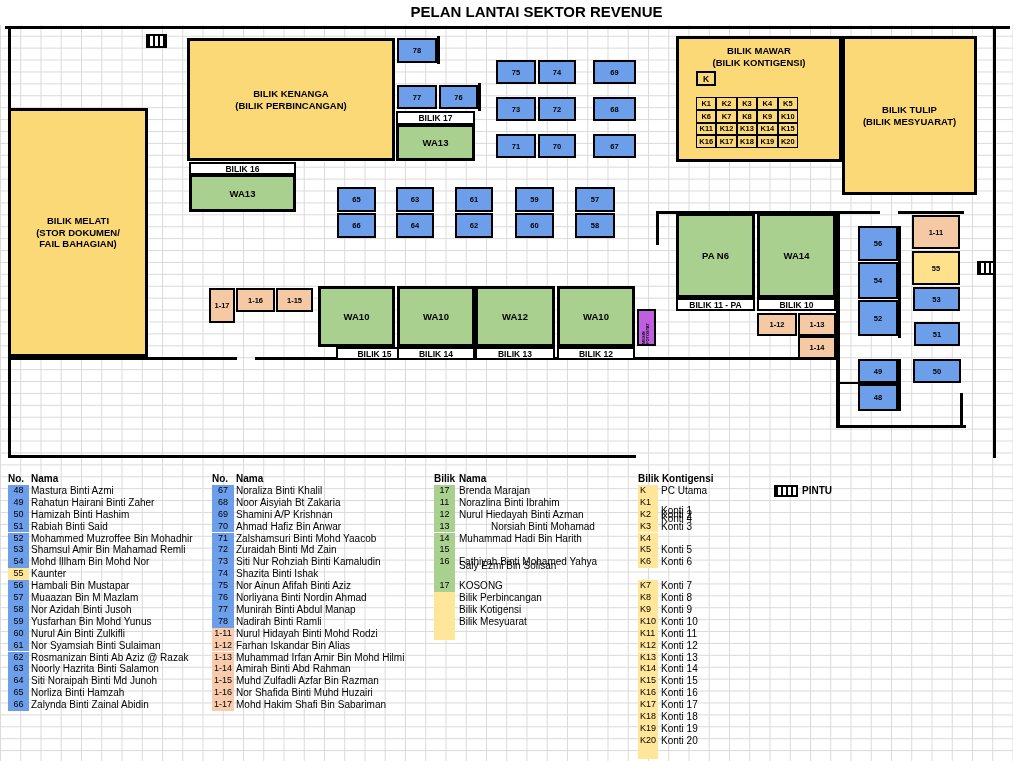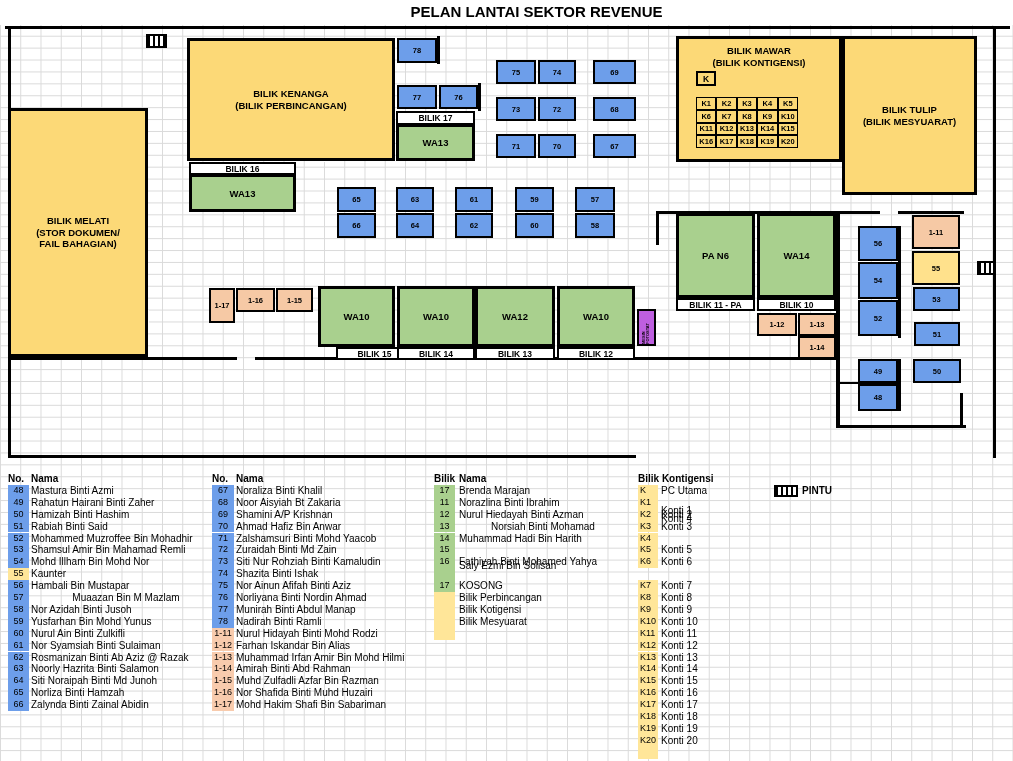--- a/index.html
+++ b/index.html
@@ -185,21 +185,21 @@
     <div class="tname" style="left: 31px; top: 532.5px; width: 190px; height: 11.9px;">Mohammed Muzroffee Bin Mohadhir</div>
     <div class="tnum f-blue" style="left: 8px; top: 544.4px; width: 21px; height: 11.9px;">53</div>
     <div class="tname" style="left: 31px; top: 544.4px; width: 190px; height: 11.9px;">Shamsul Amir Bin Mahamad Remli</div>
     <div class="tnum f-blue" style="left: 8px; top: 556.3px; width: 21px; height: 11.9px;">54</div>
     <div class="tname" style="left: 31px; top: 556.3px; width: 190px; height: 11.9px;">Mohd Illham Bin Mohd Nor</div>
     <div class="tnum f-yellow" style="left: 8px; top: 568.2px; width: 21px; height: 11.9px;">55</div>
     <div class="tname" style="left: 31px; top: 568.2px; width: 190px; height: 11.9px;">Kaunter</div>
     <div class="tnum f-blue" style="left: 8px; top: 580.1px; width: 21px; height: 11.9px;">56</div>
     <div class="tname" style="left: 31px; top: 580.1px; width: 190px; height: 11.9px;">Hambali Bin Mustapar</div>
     <div class="tnum f-blue" style="left: 8px; top: 592px; width: 21px; height: 11.9px;">57</div>
-    <div class="tname" style="left: 31px; top: 592px; width: 190px; height: 11.9px; text-align: center;">Muaazan Bin M Mazlam</div>
+    <div class="tname" style="left: 31px; top: 592px; width: 190px; height: 11.9px;">Muaazan Bin M Mazlam</div>
     <div class="tnum f-blue" style="left: 8px; top: 603.9px; width: 21px; height: 11.9px;">58</div>
     <div class="tname" style="left: 31px; top: 603.9px; width: 190px; height: 11.9px;">Nor Azidah Binti Jusoh</div>
     <div class="tnum f-blue" style="left: 8px; top: 615.8px; width: 21px; height: 11.9px;">59</div>
     <div class="tname" style="left: 31px; top: 615.8px; width: 190px; height: 11.9px;">Yusfarhan Bin Mohd Yunus</div>
     <div class="tnum f-blue" style="left: 8px; top: 627.7px; width: 21px; height: 11.9px;">60</div>
     <div class="tname" style="left: 31px; top: 627.7px; width: 190px; height: 11.9px;">Nurul Ain Binti Zulkifli</div>
     <div class="tnum f-blue" style="left: 8px; top: 639.6px; width: 21px; height: 11.9px;">61</div>
     <div class="tname" style="left: 31px; top: 639.6px; width: 190px; height: 11.9px;">Nor Syamsiah Binti Sulaiman</div>
     <div class="tnum f-blue" style="left: 8px; top: 651.5px; width: 21px; height: 11.9px;">62</div>
     <div class="tname" style="left: 31px; top: 651.5px; width: 190px; height: 11.9px;">Rosmanizan Binti Ab Aziz @ Razak</div>

